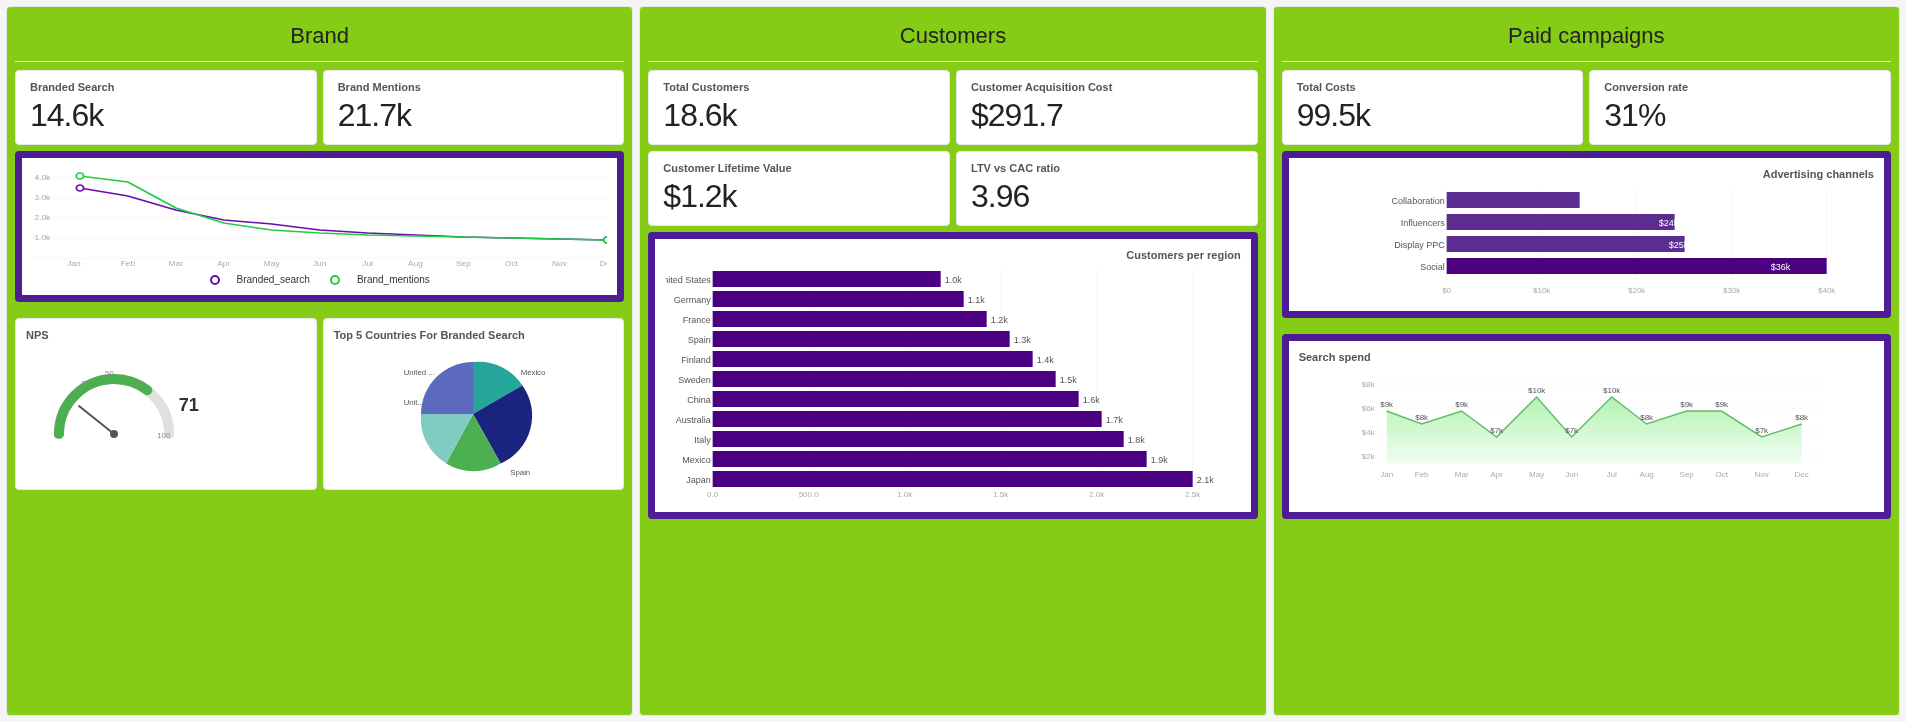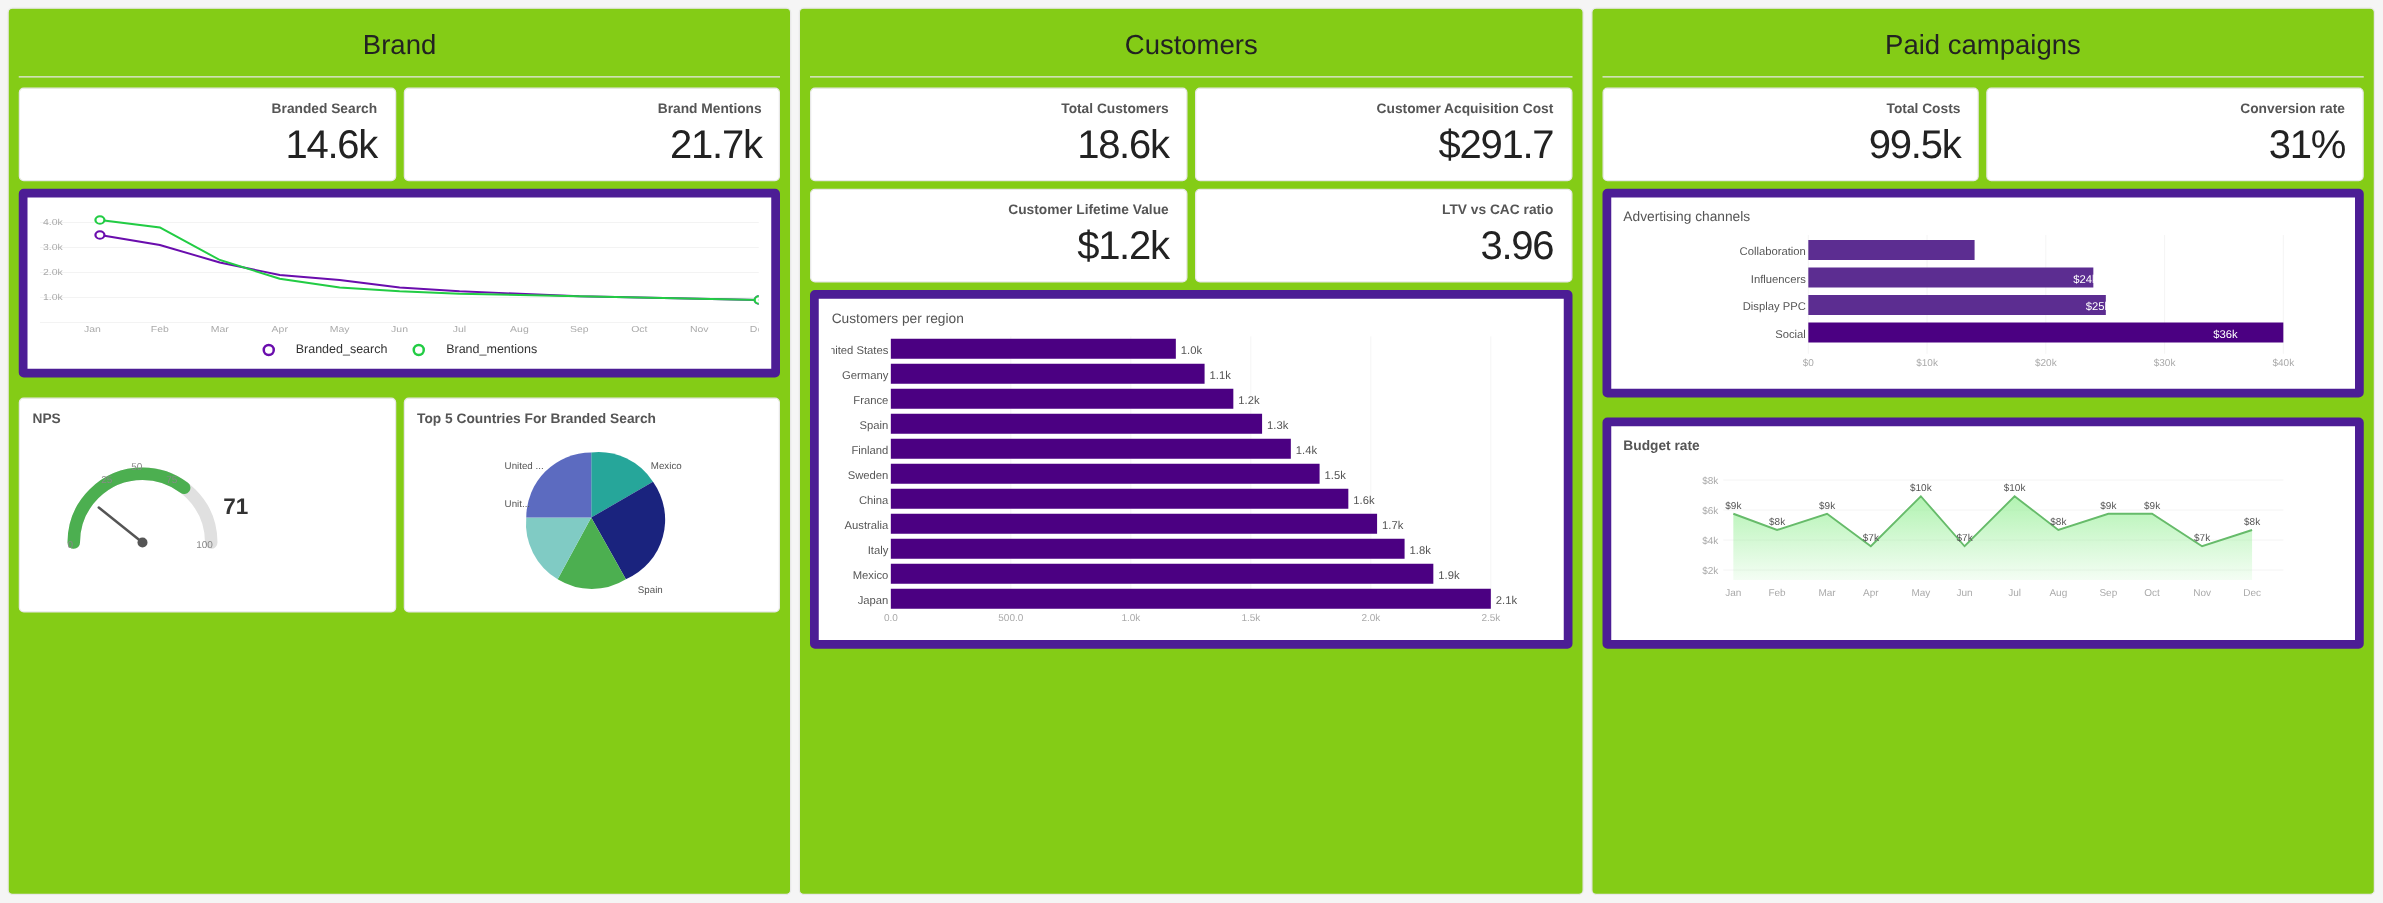--- a/index.html
+++ b/index.html
@@ -30,21 +30,21 @@
       color: #222;
       padding: 8px 0 12px;
       border-bottom: 1px solid #e8e8e8;
       margin-bottom: 8px;
     }
     .metric-row {
       display: grid;
       gap: 6px;
       margin-bottom: 6px;
     }
-    .metric-row-2 { grid-template-columns: 1fr 1fr; text-align: right; }
+    .metric-row-2 { grid-template-columns: 1fr 1fr; }
     .metric-card {
       background: #fff;
       border: 1px solid #e8e8e8;
       border-radius: 4px;
       padding: 10px 14px;
     }
     .metric-label {
       font-size: 11px;
       font-weight: 600;
       color: #555;
@@ -58,23 +58,24 @@
     }
     .chart-card {
       background: #fff;
       border: 7px solid #4c1d95;
       border-radius: 4px;
       padding: 10px;
       margin-bottom: 16px;
     }
     .chart-card-title {
       font-size: 11px;
-      font-weight: 400;
+      font-weight: 700;
       color: #555;
       margin-bottom: 8px;
+      text-align: right;
     }
     
     .line-chart-area {
       height: 100px;
       position: relative;
     }
     .line-chart-legend {
       display: flex;
       gap: 20px;
       margin-top: 6px;
@@ -400,21 +401,21 @@
 
         <text x="100" y="105" font-size="8" fill="#aaa" text-anchor="middle">$0</text>
         <text x="195" y="105" font-size="8" fill="#aaa" text-anchor="middle">$10k</text>
         <text x="290" y="105" font-size="8" fill="#aaa" text-anchor="middle">$20k</text>
         <text x="385" y="105" font-size="8" fill="#aaa" text-anchor="middle">$30k</text>
         <text x="480" y="105" font-size="8" fill="#aaa" text-anchor="middle">$40k</text>
       </svg>
     </div>
 
     <div class="chart-card">
-      <div class="budget-title">Budget rate</div>
+      <div class="budget-title">Search spend</div>
       <svg width="100%" height="130" viewBox="0 0 480 130">
 
         <text x="28" y="18" font-size="8" fill="#aaa" text-anchor="end">$8k</text>
         <text x="28" y="42" font-size="8" fill="#aaa" text-anchor="end">$6k</text>
         <text x="28" y="66" font-size="8" fill="#aaa" text-anchor="end">$4k</text>
         <text x="28" y="90" font-size="8" fill="#aaa" text-anchor="end">$2k</text>
 
         <line x1="32" y1="15" x2="480" y2="15" stroke="#eee" stroke-width="0.5"></line>
         <line x1="32" y1="39" x2="480" y2="39" stroke="#eee" stroke-width="0.5"></line>
         <line x1="32" y1="63" x2="480" y2="63" stroke="#eee" stroke-width="0.5"></line>

